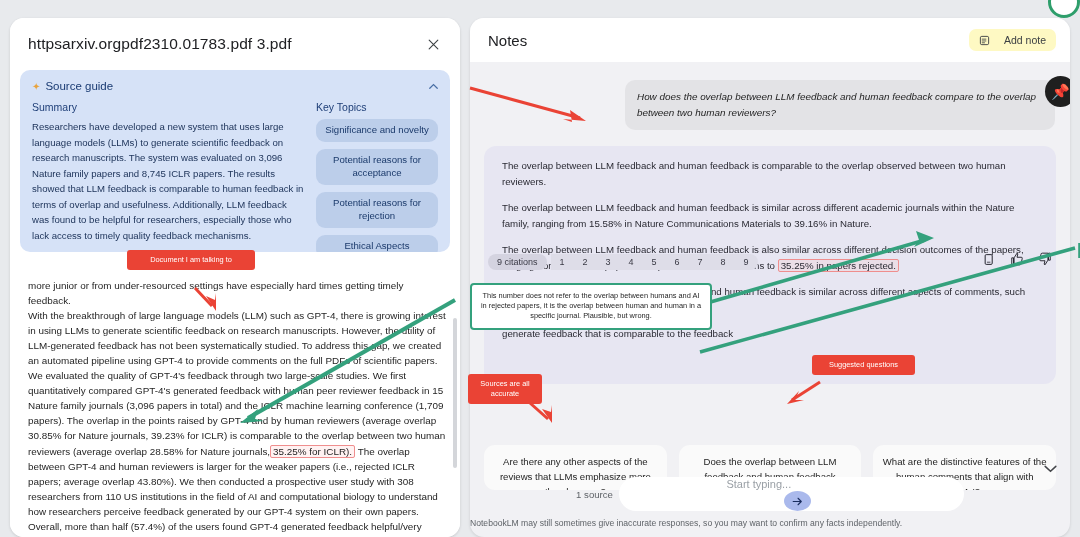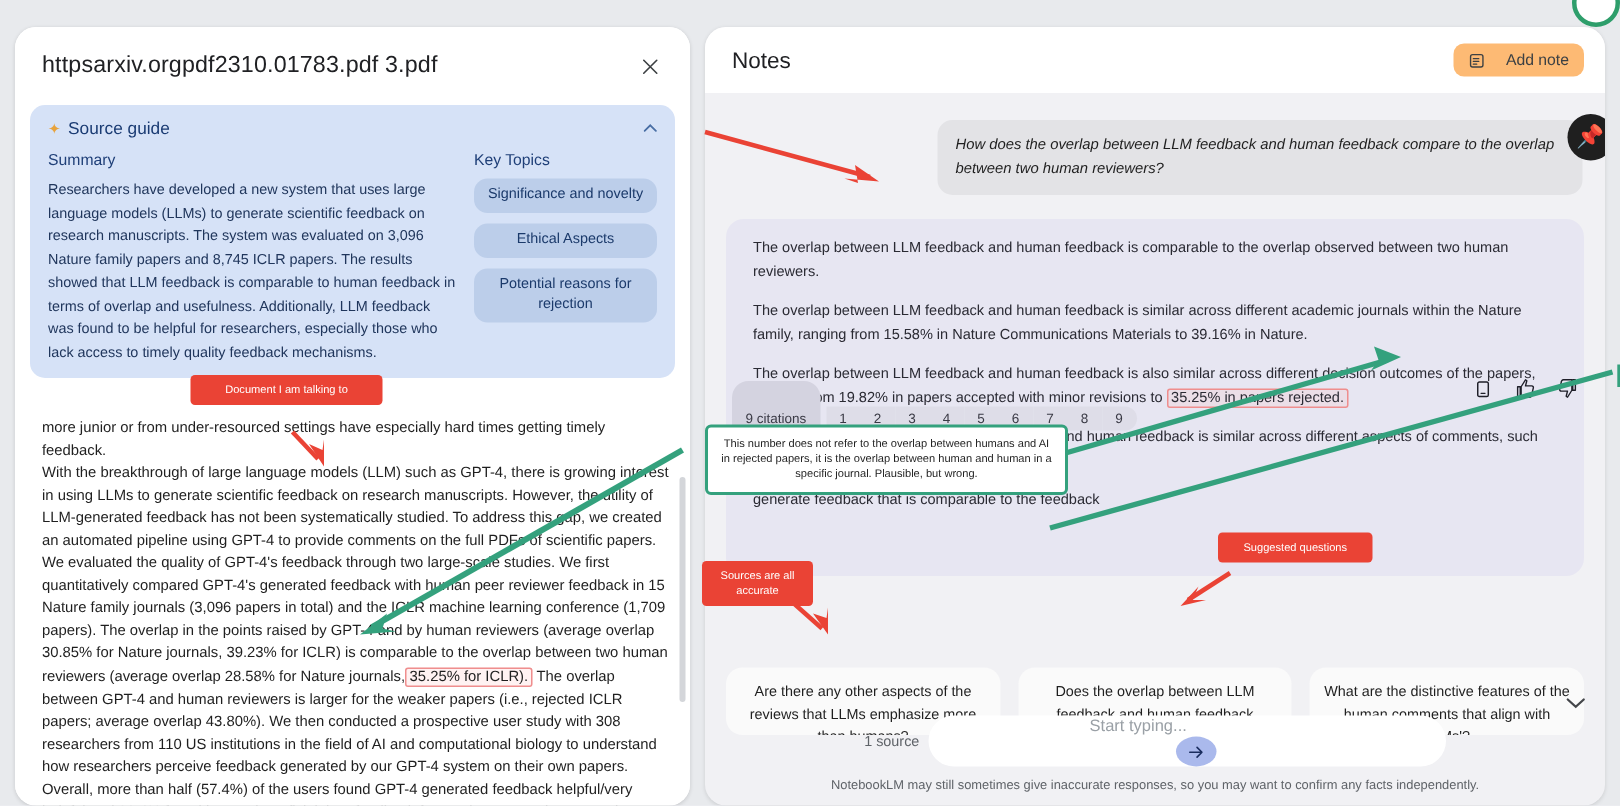--- a/index.html
+++ b/index.html
@@ -84,21 +84,21 @@
     position:absolute;left:470px;top:18px;width:600px;height:519px;
     background:#f1f1f4;border-radius:14px;overflow:hidden;
     box-shadow:0 1px 3px rgba(0,0,0,.12);
   }
   .rp-header{
     height:44px;background:#fff;display:flex;align-items:center;
     padding:0 14px 0 18px;
   }
   .rp-title{flex:1;font-size:15px;color:#202124;}
   .add-note-btn{
-    display:flex;align-items:center;gap:14px;background:#fdba74;
+    display:flex;align-items:center;gap:14px;background:#fef9c3;
     border-radius:7px;padding:5px 10px;font-size:10.5px;color:#3c4043;cursor:pointer;
   }
   .note-icon{width:11px;height:11px;display:block;}
 
   .rp-body{position:absolute;left:0;right:0;top:44px;bottom:0;}
 
   .question-bubble{
     position:absolute;left:155px;top:18px;width:430px;
     background:#e3e3e6;border-radius:10px;padding:9px 12px;
     font-size:9.9px;line-height:1.6;color:#1f1f1f;box-sizing:border-box;font-style:italic;
@@ -116,21 +116,21 @@
     position:absolute;right:-6px;top:14px;width:31px;height:31px;border-radius:50%;
     background:#1f1f1f;display:flex;align-items:center;justify-content:center;cursor:pointer;
   }
   .pin-glyph{color:#fff;font-size:15px;line-height:1;}
 
   .cit-row{
     position:absolute;left:18px;top:192px;display:flex;align-items:center;gap:0;
   }
   .cit-pill{
     background:#d4d3e0;border-radius:11px;font-size:9px;color:#3a3a45;
-    padding:20px 9px;margin-right:4px;cursor:pointer;
+    padding:3px 9px;margin-right:4px;cursor:pointer;
   }
   .cit-num{
     background:#dedde8;width:23px;text-align:center;font-size:9px;color:#3a3a45;
     padding:3px 0;cursor:pointer;
   }
   .cit-num:first-of-type{border-radius:11px 0 0 11px;}
   .cit-num:last-of-type{border-radius:0 11px 11px 0;}
   .fb-icons{
     position:absolute;right:18px;top:190px;display:flex;gap:14px;align-items:center;
   }
@@ -160,21 +160,21 @@
   .input-wrap input{
     flex:1;border:0;outline:0;background:transparent;
     font-family:"Liberation Sans",sans-serif;font-size:11px;color:#3c4043;
   }
   .input-wrap input::placeholder{color:#9aa0a6;}
   .send-btn{
     width:27px;height:27px;border-radius:50%;background:#aab9ec;
     display:flex;align-items:center;justify-content:center;cursor:pointer;color:#1a2d5e;font-size:13px;
   }
   .disclaimer{
-    position:absolute;left:0;right:0;bottom:9px;text-align:center;
+    position:absolute;left:0;right:0;bottom:9px;text-align:left;
     font-size:8.6px;color:#5f6368;
   }
 
   
   .overlay{position:absolute;inset:0;pointer-events:none;}
   .callout{
     position:absolute;background:#ea4335;color:#fff;border-radius:3px;
     font-size:7.4px;line-height:1.38;text-align:center;
     padding:5px 7px;box-sizing:border-box;
   }
@@ -212,22 +212,23 @@
           </svg>
       </div>
       <div class="guide-body">
         <div class="guide-left">
           <div class="sec-label">Summary</div>
           <div class="summary-text">Researchers have developed a new system that uses large language models (LLMs) to generate scientific feedback on research manuscripts. The system was evaluated on 3,096 Nature family papers and 8,745 ICLR papers. The results showed that LLM feedback is comparable to human feedback in terms of overlap and usefulness. Additionally, LLM feedback was found to be helpful for researchers, especially those who lack access to timely quality feedback mechanisms.</div>
         </div>
         <div class="guide-right">
           <div class="sec-label">Key Topics</div>
           <div class="topic-chip">Significance and novelty</div>
+          <div class="topic-chip">Potential reasons for acceptance</div>
+          <div class="topic-chip">Potential reasons for rejection</div>
           <div class="topic-chip">Ethical Aspects</div>
-          <div class="topic-chip">Potential reasons for rejection</div>
 
         </div>
       </div>
     </div>
 
     <div class="doc-text">
       <p class="doc-faded">more junior or from under-resourced settings have especially hard times getting timely feedback.</p>
       <p><span>With the breakthrough of large language models (LLM) such as GPT-4, there is growing interest in using LLMs to generate scientific feedback on research manuscripts. However, the utility of LLM-generated feedback has not been systematically studied. To address this gap, we created an automated pipeline using GPT-4 to provide comments on the full PDFs of scientific papers. We evaluated the quality of GPT-4's feedback through two large-scale studies. We first quantitatively compared GPT-4's generated feedback with human peer reviewer feedback in 15 Nature family journals (3,096 papers in total) and the ICLR machine learning conference (1,709 papers). The overlap in the points raised by GPT-4 and by human reviewers (average overlap 30.85% for Nature journals, 39.23% for ICLR) is comparable to the overlap between two human reviewers (average overlap 28.58% for Nature journals,</span><span class="hl-box">35.25% for ICLR).</span><span> The overlap between GPT-4 and human reviewers is larger for the weaker papers (i.e., rejected ICLR papers; average overlap 43.80%). We then conducted a prospective user study with 308 researchers from 110 US institutions in the field of AI and computational biology to understand how researchers perceive feedback generated by our GPT-4 system on their own papers. Overall, more than half (57.4%) of the users found GPT-4 generated feedback helpful/very helpful and 82.4% found it more beneficial than feedback from at least some human reviewers. While our findings show that LLM-generated feedback can help researchers, we also identify several limitations. For example, GPT-4 tends to focus on certain aspects of scientific feedback (e.g., 'add experiments on more datasets'), and often struggles to provide in-depth critique of method design. Together our results suggest that LLM and human</span></p>
 
     </div>

